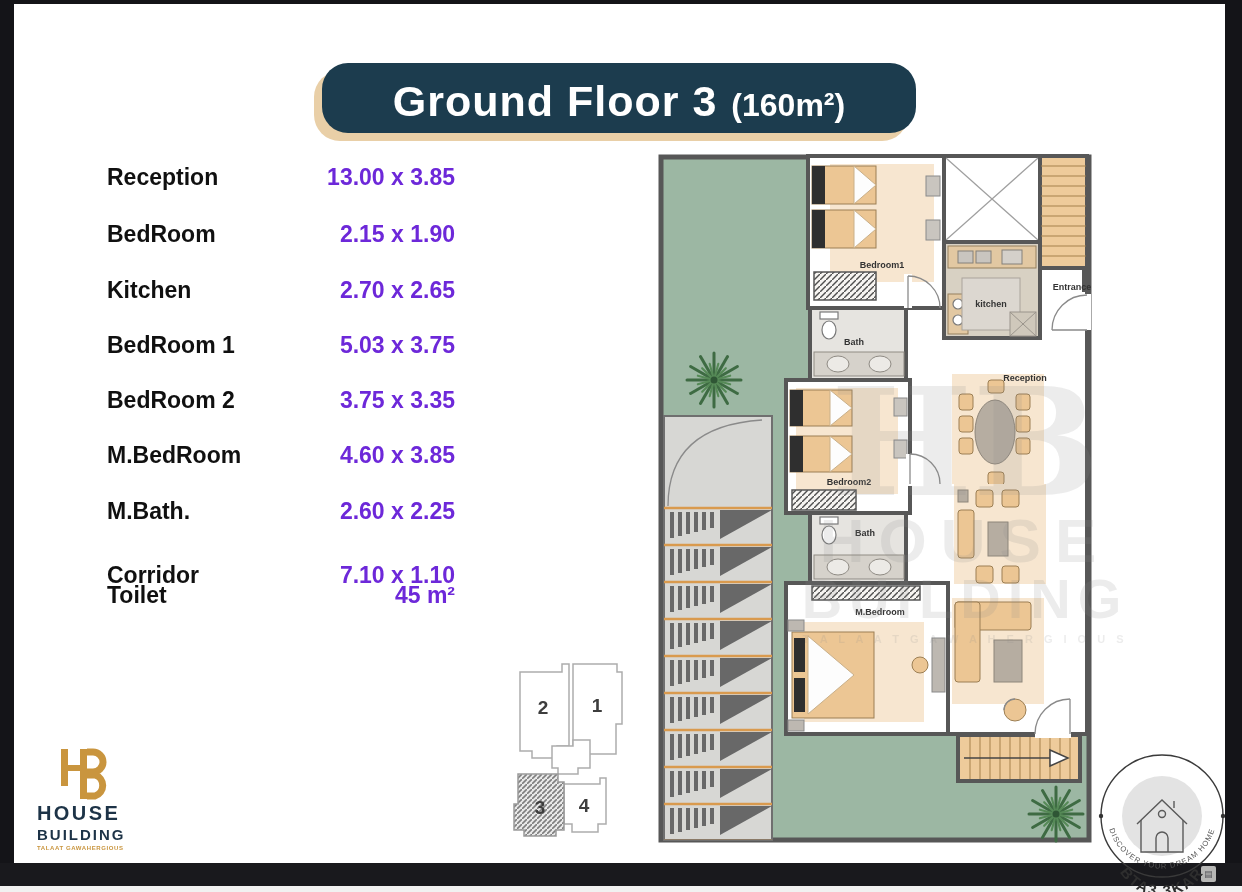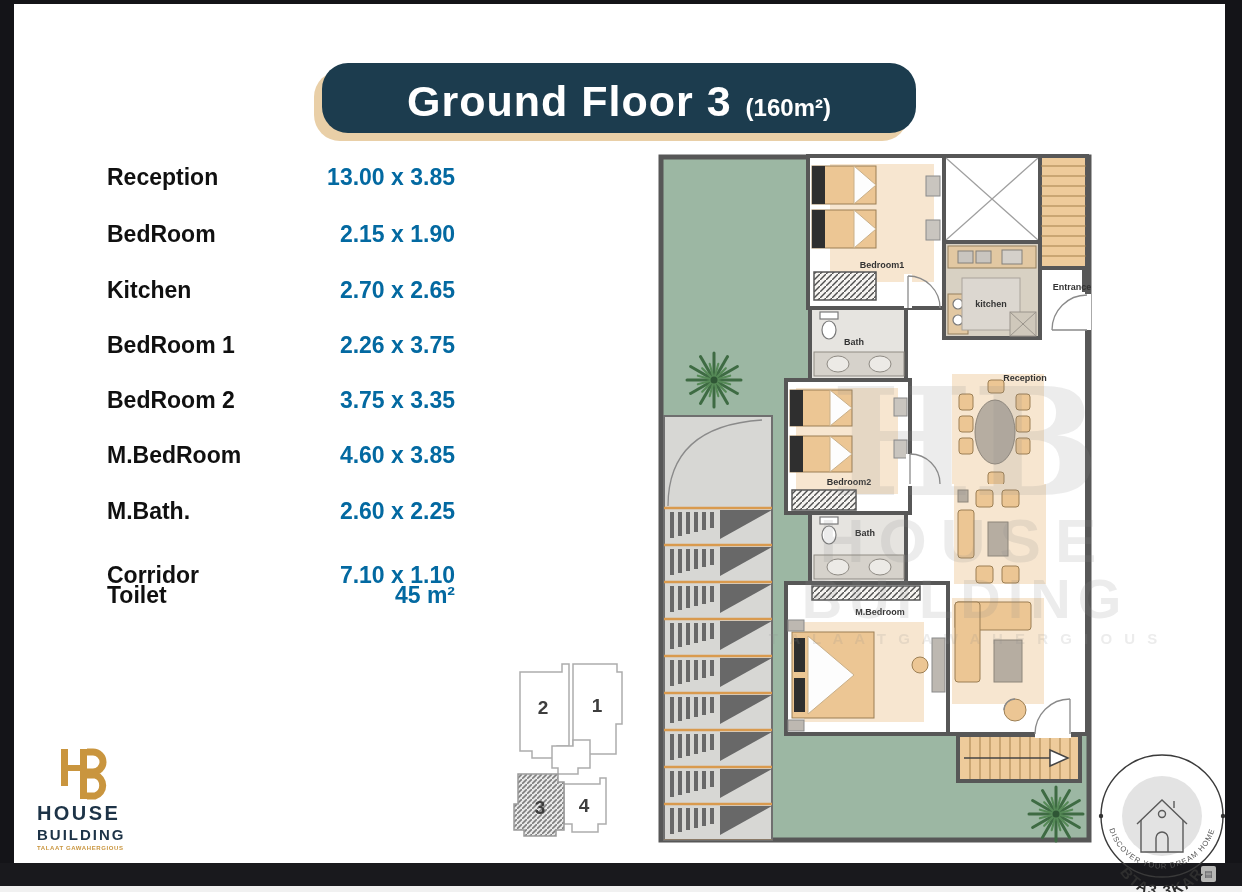--- a/index.html
+++ b/index.html
@@ -12,40 +12,40 @@
   .page{position:absolute;left:14px;top:4px;width:1211px;height:859px;background:#ffffff;}
   
   .bottombar{position:absolute;left:0;top:863px;width:1242px;height:23px;background:#19191d;z-index:10;}
   .bottomstrip{position:absolute;left:0;top:886px;width:1242px;height:6px;background:#f1f1f1;z-index:5;}
   .thumb-icon{position:absolute;left:1201px;top:866px;width:15px;height:16px;background:#b7b7b5;border-radius:2px;
     z-index:20;display:flex;align-items:center;justify-content:center;font-size:9px;color:#55555a;cursor:pointer;}
   
   .banner{position:absolute;left:308px;top:59px;width:594px;height:70px;background:#1c3c4e;border-radius:26px;
     box-shadow:-8px 8px 0 #e9cfa7;display:flex;align-items:baseline;justify-content:center;gap:14px;}
   .banner .main{color:#fff;font-weight:bold;font-size:43px;letter-spacing:1px;position:relative;top:14px;}
-  .banner .area{color:#fff;font-weight:bold;font-size:24px;position:relative;top:14px;}
+  .banner .area{color:#fff;font-weight:bold;font-size:32px;position:relative;top:14px;}
   
   .roomlist{position:absolute;left:91px;top:160px;width:370px;}
   .roomrow{position:absolute;left:0;height:32px;width:370px;}
   .roomrow .rname{position:absolute;left:2px;font-size:23px;font-weight:bold;color:#101010;}
-  .roomrow .rdims{position:absolute;left:188px;width:162px;text-align:right;font-size:23px;font-weight:bold;color:#0369a1;}
+  .roomrow .rdims{position:absolute;left:188px;width:162px;text-align:right;font-size:23px;font-weight:bold;color:#6d28d9;}
   .roomrow .rdims.center{}
   
   .logo{position:absolute;left:23px;top:744px;width:120px;}
   .logo .monogram{margin-left:18px;height:52px;}
   .logo .l1{color:#1d3347;font-weight:bold;font-size:20px;letter-spacing:2.4px;margin-top:2px;}
   .logo .l2{color:#1d3347;font-weight:bold;font-size:15px;letter-spacing:2px;margin-top:1px;}
   .logo .l3{color:#c9953e;font-weight:bold;font-size:6px;letter-spacing:0.6px;margin-top:2px;}
   
   .watermark{position:absolute;left:731px;top:368px;width:440px;text-align:center;z-index:3;
     color:#8c8c8c;opacity:0.16;pointer-events:none;font-weight:bold;}
   .watermark .wm-mono{font-family:"DejaVu Serif",serif;font-size:150px;line-height:140px;}
   .watermark .wm1{font-size:62px;letter-spacing:14px;line-height:58px;}
   .watermark .wm2{font-size:56px;letter-spacing:7px;line-height:58px;}
-  .watermark .wm3{font-size:15px;letter-spacing:4px;line-height:22px;}
+  .watermark .wm3{font-size:11px;letter-spacing:4px;line-height:22px;}
   
   .plan-svg{position:absolute;left:644px;top:150px;z-index:1;}
   .keyplan-svg{position:absolute;left:498px;top:650px;}
   .badge-svg{position:absolute;left:1092px;top:746px;z-index:50;}
   .wall{fill:#ffffff;stroke:#575757;stroke-width:4;}
   .wallg{fill:#e6e4e0;stroke:#575757;stroke-width:4;}
   .tan{fill:#ecc694;stroke:#9c7f54;stroke-width:1;}
   .rug{fill:#f7e6d0;}
   .grayf{fill:#b6ada1;stroke:#8e867b;stroke-width:1;}
   .fixt{fill:#ffffff;stroke:#7a7a7a;stroke-width:1.2;}
@@ -71,21 +71,21 @@
     <div class="roomrow" style="top:57px">
         <span class="rname">BedRoom</span>
         <span class="rdims">2.15 x 1.90</span>
       </div>
     <div class="roomrow" style="top:113px">
         <span class="rname">Kitchen</span>
         <span class="rdims">2.70 x 2.65</span>
       </div>
     <div class="roomrow" style="top:168px">
         <span class="rname">BedRoom 1</span>
-        <span class="rdims">2.26 x 3.75</span>
+        <span class="rdims">5.03 x 3.75</span>
       </div>
     <div class="roomrow" style="top:223px">
         <span class="rname">BedRoom 2</span>
         <span class="rdims">3.75 x 3.35</span>
       </div>
     <div class="roomrow" style="top:278px">
         <span class="rname">M.BedRoom</span>
         <span class="rdims">4.60 x 3.85</span>
       </div>
     <div class="roomrow" style="top:334px">

